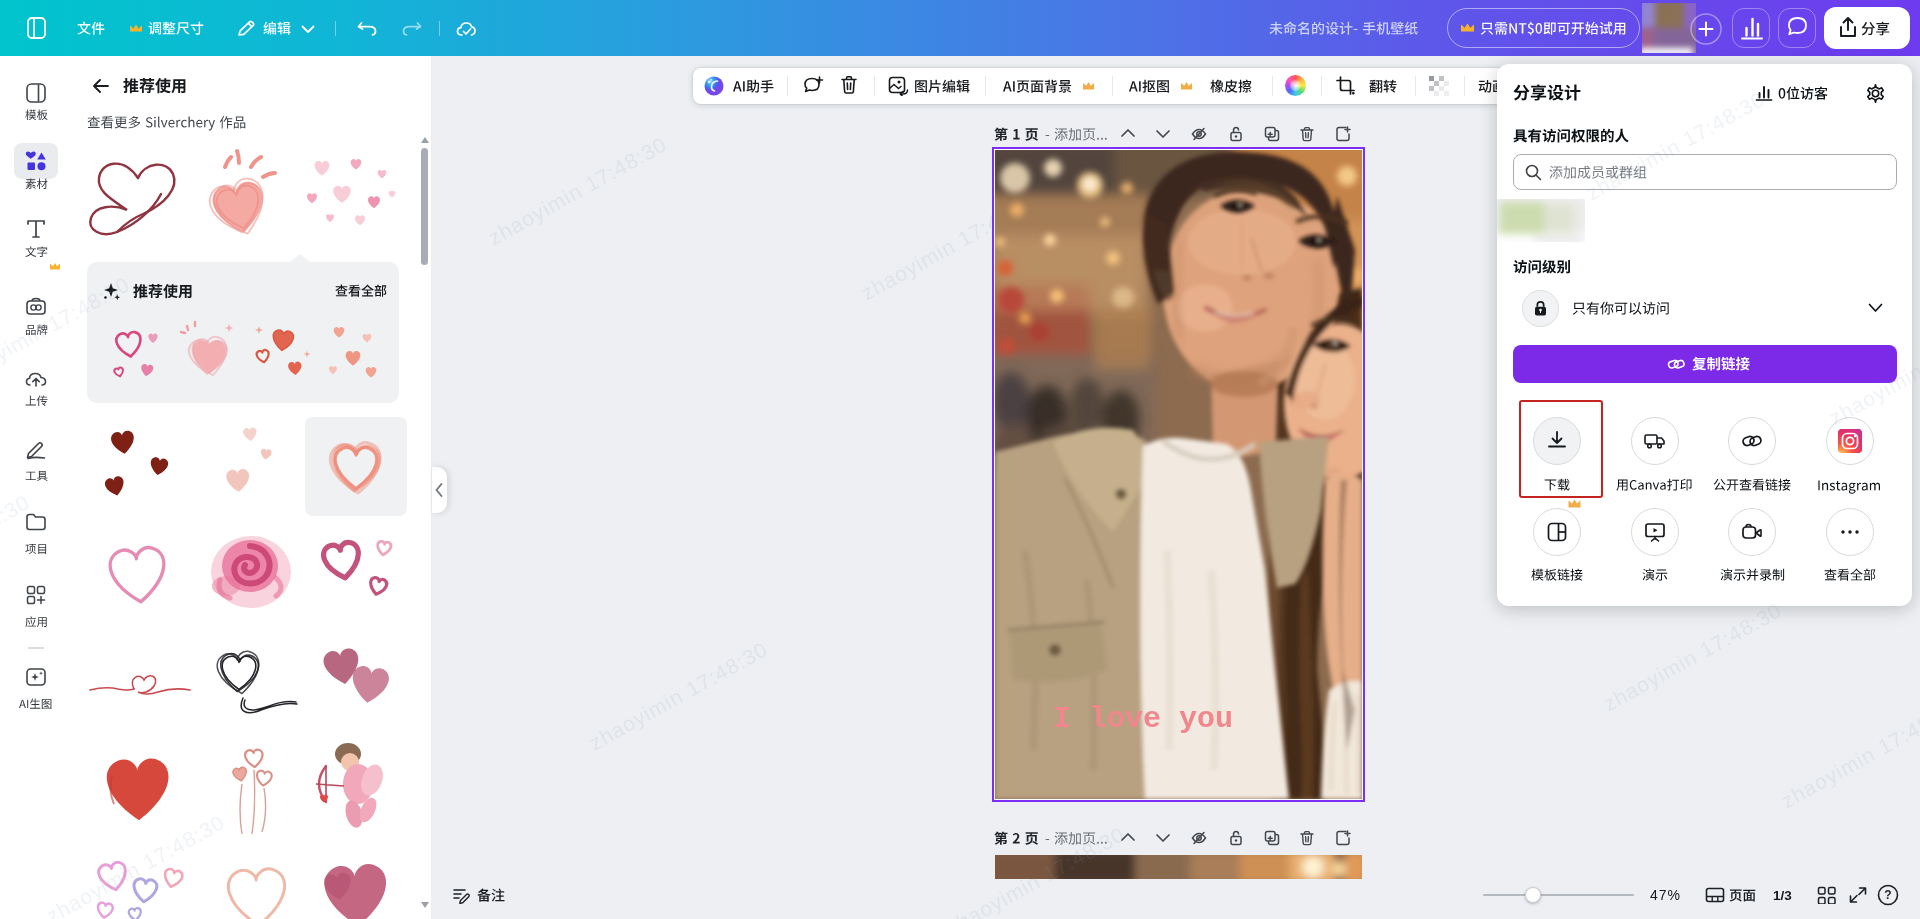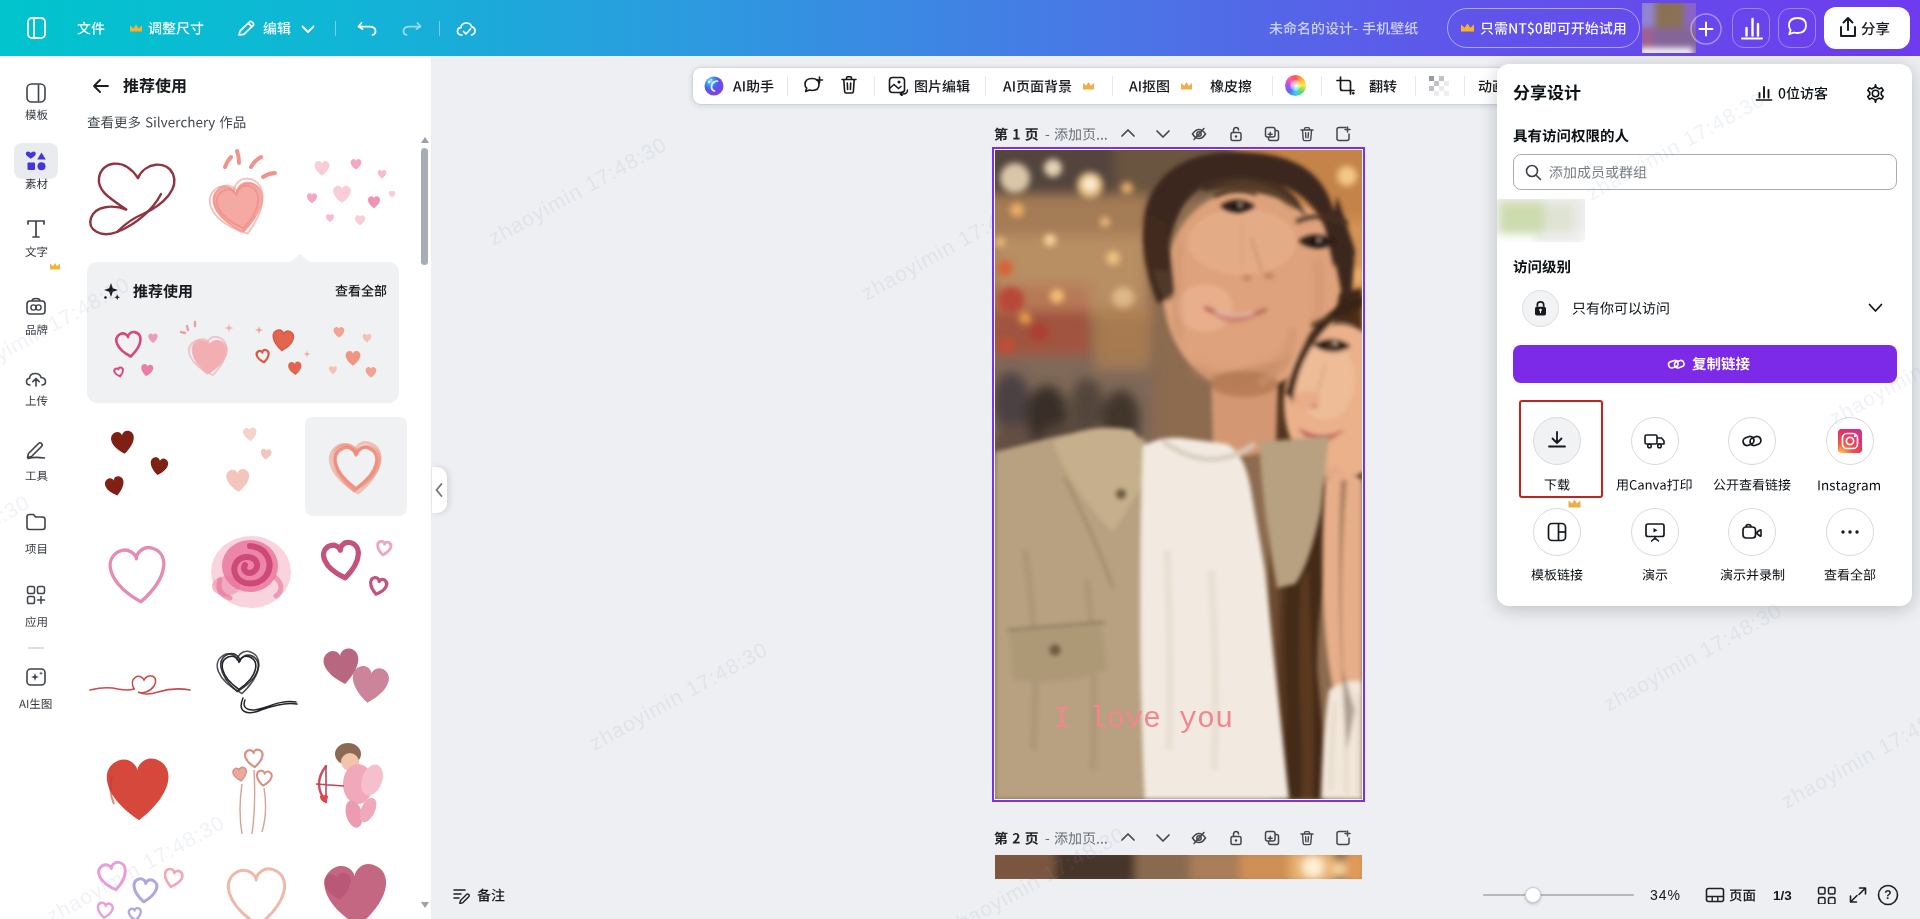--- a/index.html
+++ b/index.html
@@ -626,21 +626,21 @@
 <path d="M216 420 Q223 520 219 620" fill="none" stroke="#e3dbd0" stroke-width="8" opacity=".55"></path>
 </g>
 <g filter="url(#b2)">
 <path d="M330 330 Q344 318 356 322 L367 330 L367 560 L340 548 Q322 470 330 330 Z" fill="#e8b18d"></path>
 <path d="M334 540 Q352 528 367 532 L367 649 L326 649 Q328 580 334 540 Z" fill="#f4ece2"></path>
 <path d="M340 552 Q336 600 336 640 M352 546 Q350 600 352 644 M363 544 Q364 600 364 644" fill="none" stroke="#ddd2c4" stroke-width="2.5" opacity=".75"></path>
 <path d="M352 330 Q344 420 348 520 L360 560 L352 600 Q344 500 344 420 Q344 360 346 330 Z" fill="#382315" opacity=".35"></path>
 </g>
 <rect width="367" height="649" fill="#c58448" opacity=".05"></rect>
 </svg>
-<div class="abs" style="left:995px;top:702px;width:296px;text-align:center;font-family:'Liberation Mono',monospace;font-weight:normal;font-size:30px;color:#f2868d;letter-spacing:0px">I love you</div>
+<div class="abs" style="left:995px;top:702px;width:296px;text-align:center;font-family:'Liberation Mono',monospace;font-weight:bold;font-size:30px;color:#f2868d;letter-spacing:0px">I love you</div>
 <svg class="abs" style="left:995px;top:855px" width="367" height="24" viewBox="0 0 367 24">
 <defs>
       <filter id="pb" x="-20%" y="-150%" width="140%" height="400%">
         <feGaussianBlur stdDeviation="4"></feGaussianBlur>
       </filter>
     </defs>
 <rect width="367" height="24" fill="#8a6044"></rect>
 <g filter="url(#pb)">
 <rect x="-5" y="-5" width="75" height="34" fill="#7a5640"></rect>
 <rect x="60" y="-5" width="85" height="34" fill="#46342a"></rect>
@@ -655,21 +655,21 @@
   </svg>
 <svg class="abs" style="left:452px;top:887px" width="18" height="17">
 <path d="M2 3 H13 M2 7 H9 M2 11 H7" stroke="#1d2126" stroke-width="1.6" stroke-linecap="round"></path>
 <path d="M8.5 13.5 L14.5 7.5 Q15.6 6.4 16.7 7.5 Q17.8 8.6 16.7 9.7 L10.7 15.7 L7.8 16.4 Z" fill="none" stroke="#1d2126" stroke-width="1.4" stroke-linejoin="round"></path>
   </svg>
 <svg style="position:absolute;left:477.0px;top:884.5px;overflow:visible" width="30" height="21">
     <path transform="translate(0,15.5)" fill="#181b20" d="M9.3 -9.5C8.7 -8.9 7.9 -8.3 7.0 -7.9C6.0 -8.3 5.3 -8.8 4.7 -9.4L4.8 -9.5ZM5.1 -11.9C4.4 -10.7 3.0 -9.3 1.0 -8.4C1.3 -8.2 1.7 -7.7 1.9 -7.4C2.5 -7.8 3.2 -8.2 3.7 -8.6C4.3 -8.1 4.9 -7.7 5.5 -7.3C3.9 -6.6 2.1 -6.2 0.4 -6.0C0.6 -5.7 0.8 -5.1 0.9 -4.8C3.0 -5.1 5.1 -5.7 7.0 -6.5C8.7 -5.7 10.8 -5.2 12.9 -5.0C13.1 -5.3 13.4 -5.9 13.7 -6.2C11.8 -6.4 10.0 -6.7 8.4 -7.3C9.7 -8.1 10.8 -9.0 11.5 -10.2L10.6 -10.7L10.4 -10.7H5.9C6.1 -11.0 6.3 -11.3 6.5 -11.6ZM3.6 -1.7H6.3V-0.4H3.6ZM3.6 -2.7V-3.8H6.3V-2.7ZM10.2 -1.7V-0.4H7.6V-1.7ZM10.2 -2.7H7.6V-3.8H10.2ZM2.3 -5.0V1.2H3.6V0.8H10.2V1.2H11.7V-5.0Z M15.3 -10.7C16.2 -10.3 17.4 -9.6 17.9 -9.1L18.7 -10.2C18.1 -10.6 16.9 -11.3 16.0 -11.6ZM14.5 -6.8C15.4 -6.4 16.6 -5.7 17.1 -5.3L17.9 -6.4C17.3 -6.8 16.1 -7.4 15.3 -7.8ZM14.9 0.1 16.1 1.0C16.9 -0.3 17.8 -2.0 18.6 -3.4L17.6 -4.3C16.8 -2.7 15.7 -0.9 14.9 0.1ZM21.7 -11.5C22.1 -10.7 22.6 -9.8 22.8 -9.2H18.8V-7.9H22.3V-5.1H19.3V-3.8H22.3V-0.5H18.3V0.8H27.5V-0.5H23.7V-3.8H26.7V-5.1H23.7V-7.9H27.2V-9.2H22.8L24.0 -9.6C23.8 -10.2 23.3 -11.2 22.9 -11.9Z"></path>
   </svg>
 <div class="abs" style="left:1483px;top:894px;width:151px;height:2px;background:#b4b9c0;border-radius:1px"></div>
 <div class="abs" style="left:1525px;top:887px;width:16px;height:16px;background:#fff;border:1px solid #c9ccd2;border-radius:50%;box-shadow:0 1px 3px rgba(20,24,31,.25);box-sizing:border-box"></div>
-<div class="abs" style="left:1650px;top:887px;font-size:14px;color:#15181c;letter-spacing:1px">34%</div>
+<div class="abs" style="left:1650px;top:887px;font-size:14px;color:#15181c;letter-spacing:1px">47%</div>
 <svg class="abs" style="left:1705px;top:886px" width="20" height="18">
 <rect x="1.5" y="2.5" width="17" height="13" rx="2" fill="none" stroke="#1d2126" stroke-width="1.6"></rect>
 <line x1="2" y1="10.5" x2="18" y2="10.5" stroke="#1d2126" stroke-width="1.5"></line>
 <line x1="7.2" y1="11" x2="7.2" y2="15" stroke="#1d2126" stroke-width="1.4"></line>
 <line x1="12.8" y1="11" x2="12.8" y2="15" stroke="#1d2126" stroke-width="1.4"></line>
   </svg>
 <svg style="position:absolute;left:1729.0px;top:884.5px;overflow:visible" width="29" height="21">
     <path transform="translate(0,15.3)" fill="#15181c" d="M6.1 -6.2V-3.7C6.1 -2.3 5.5 -0.8 0.6 0.1C0.9 0.4 1.3 0.9 1.4 1.1C6.6 0.1 7.5 -1.8 7.5 -3.7V-6.2ZM7.3 -1.4C8.9 -0.7 10.9 0.4 11.9 1.2L12.7 0.2C11.7 -0.6 9.6 -1.6 8.0 -2.3ZM2.2 -8.1V-1.8H3.5V-6.9H10.1V-1.8H11.5V-8.1H6.6C6.8 -8.5 7.1 -9.0 7.3 -9.5H12.7V-10.7H1.0V-9.5H5.8C5.7 -9.0 5.5 -8.5 5.3 -8.1Z M18.9 -4.4H21.4V-3.1H18.9ZM18.9 -5.4V-6.7H21.4V-5.4ZM18.9 -2.1H21.4V-0.7H18.9ZM14.2 -10.6V-9.3H19.3C19.3 -8.9 19.1 -8.3 19.0 -7.9H14.8V1.1H16.1V0.4H24.4V1.1H25.7V-7.9H20.3L20.8 -9.3H26.3V-10.6ZM16.1 -0.7V-6.7H17.8V-0.7ZM24.4 -0.7H22.6V-6.7H24.4Z"></path>
   </svg>
 <div class="abs" style="left:1773px;top:888px;font-size:13.5px;color:#15181c;font-weight:bold">1/3</div>

